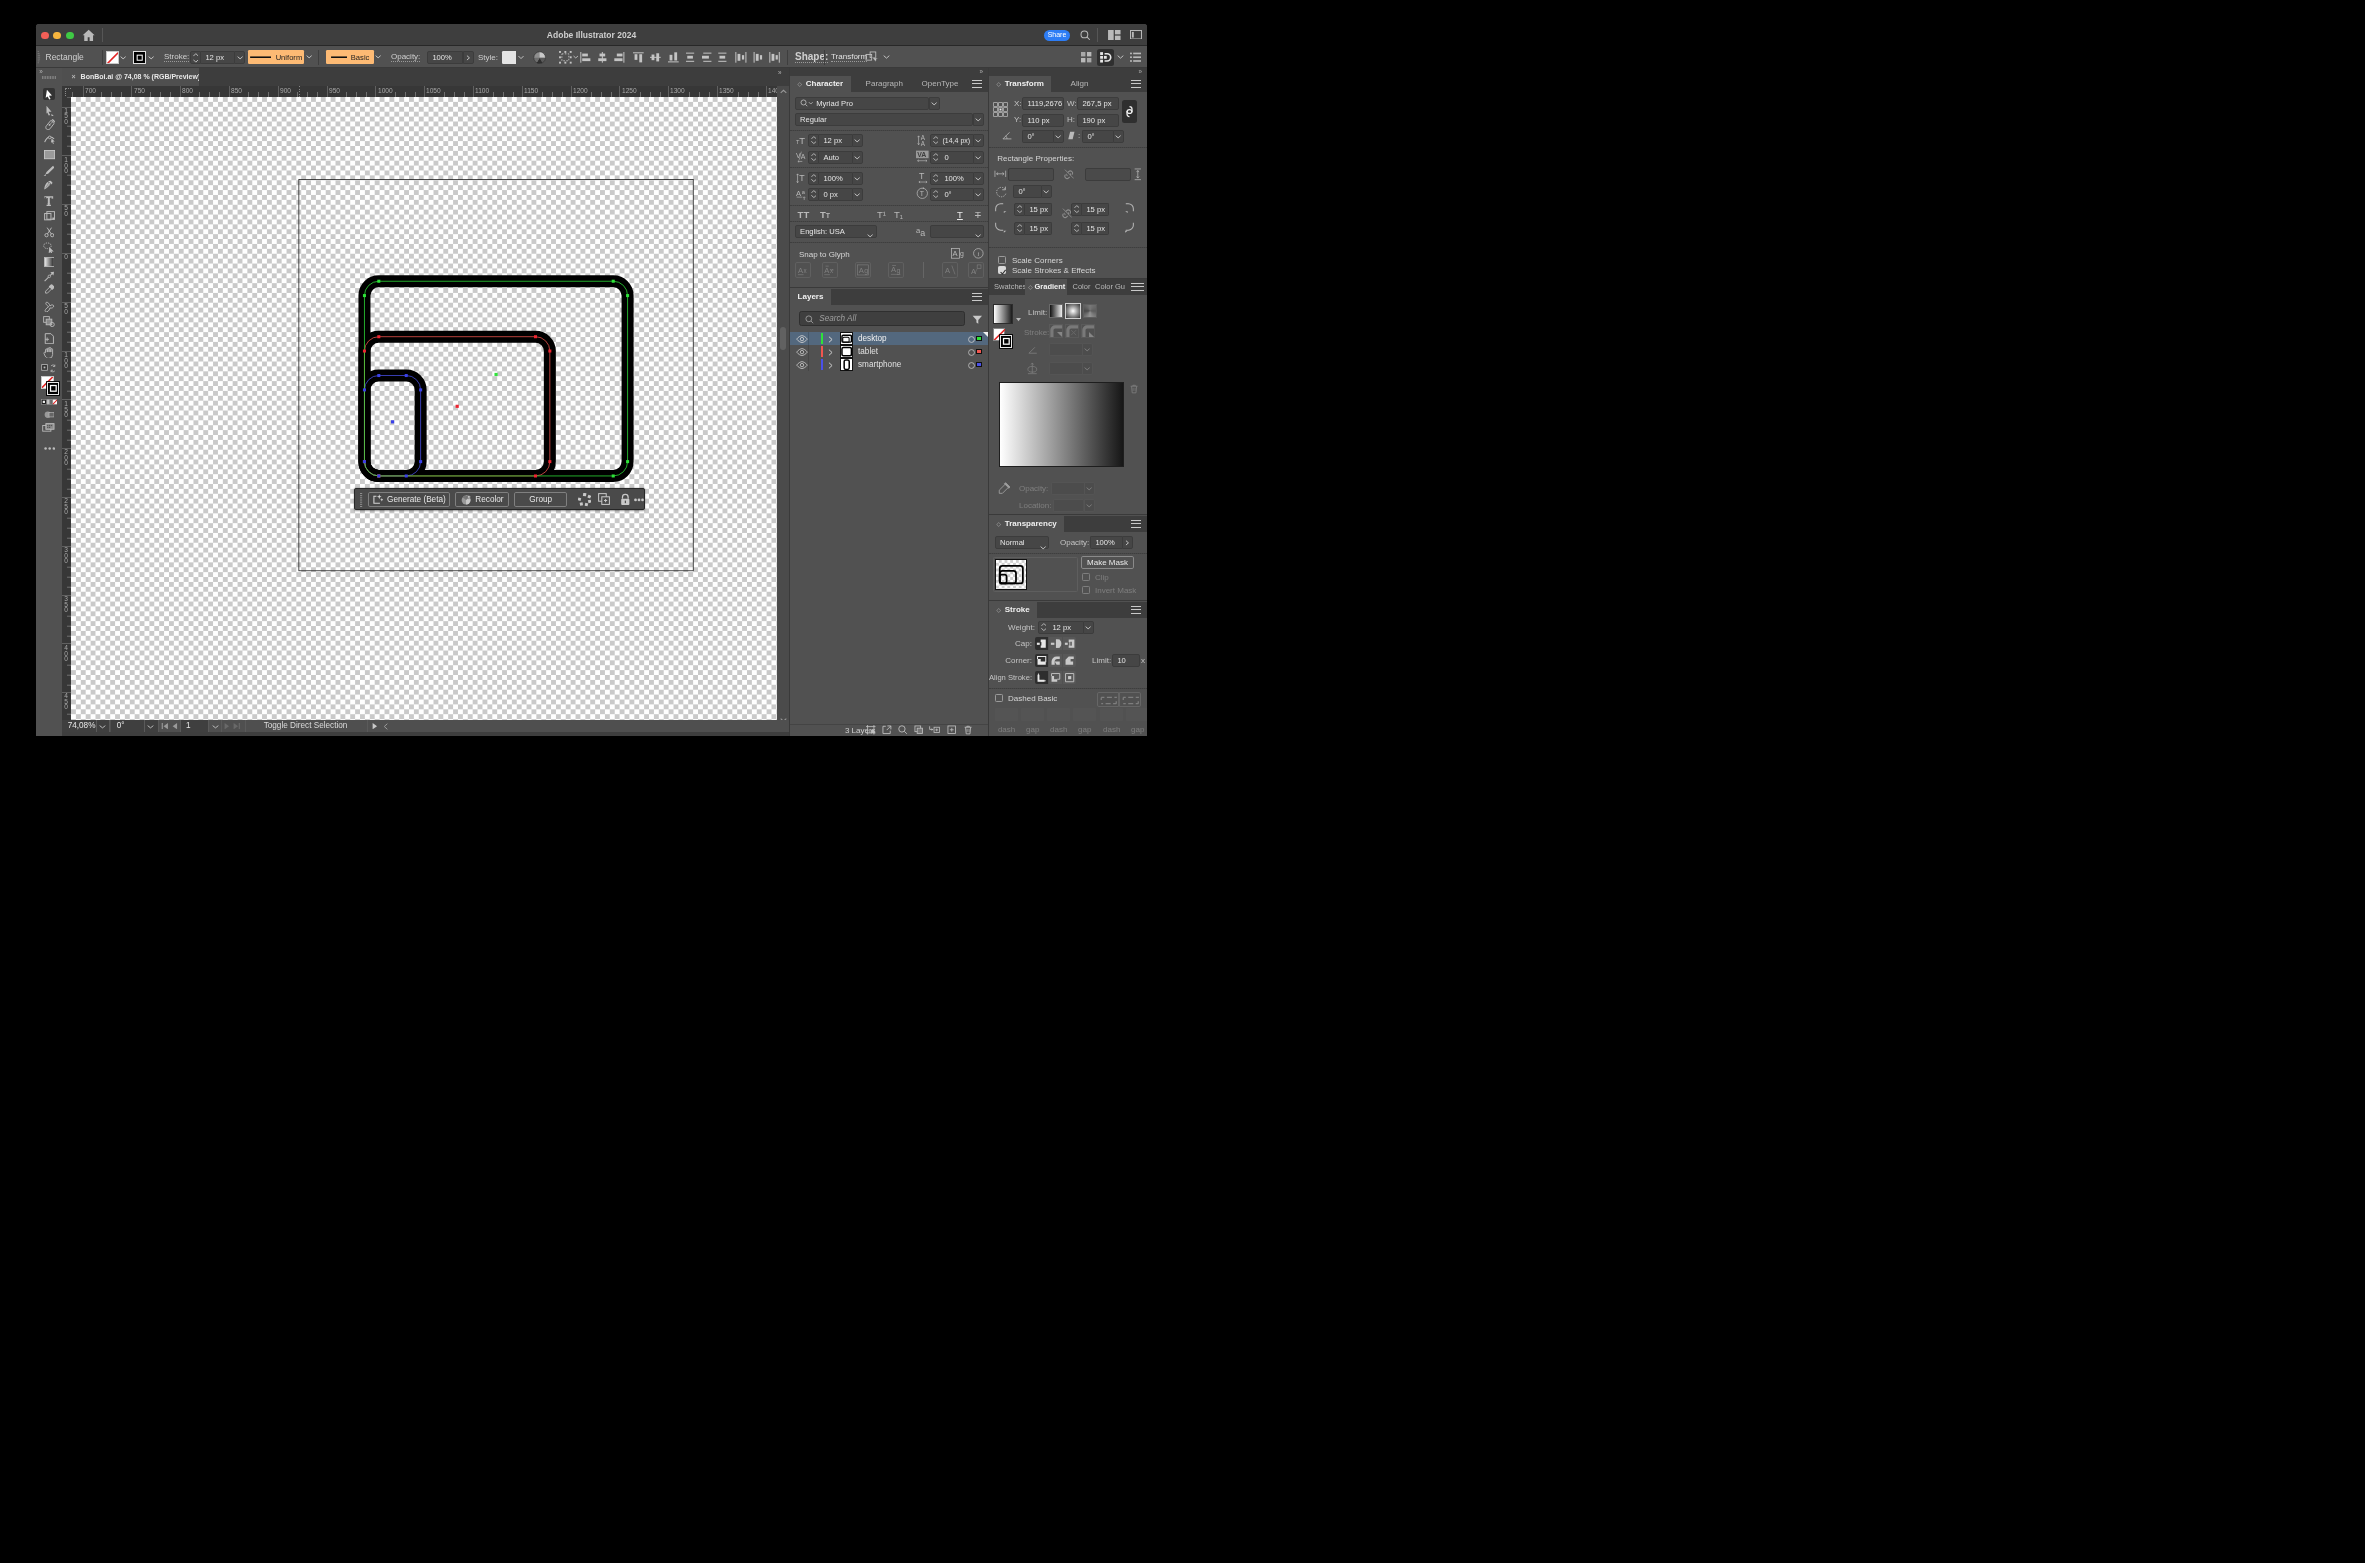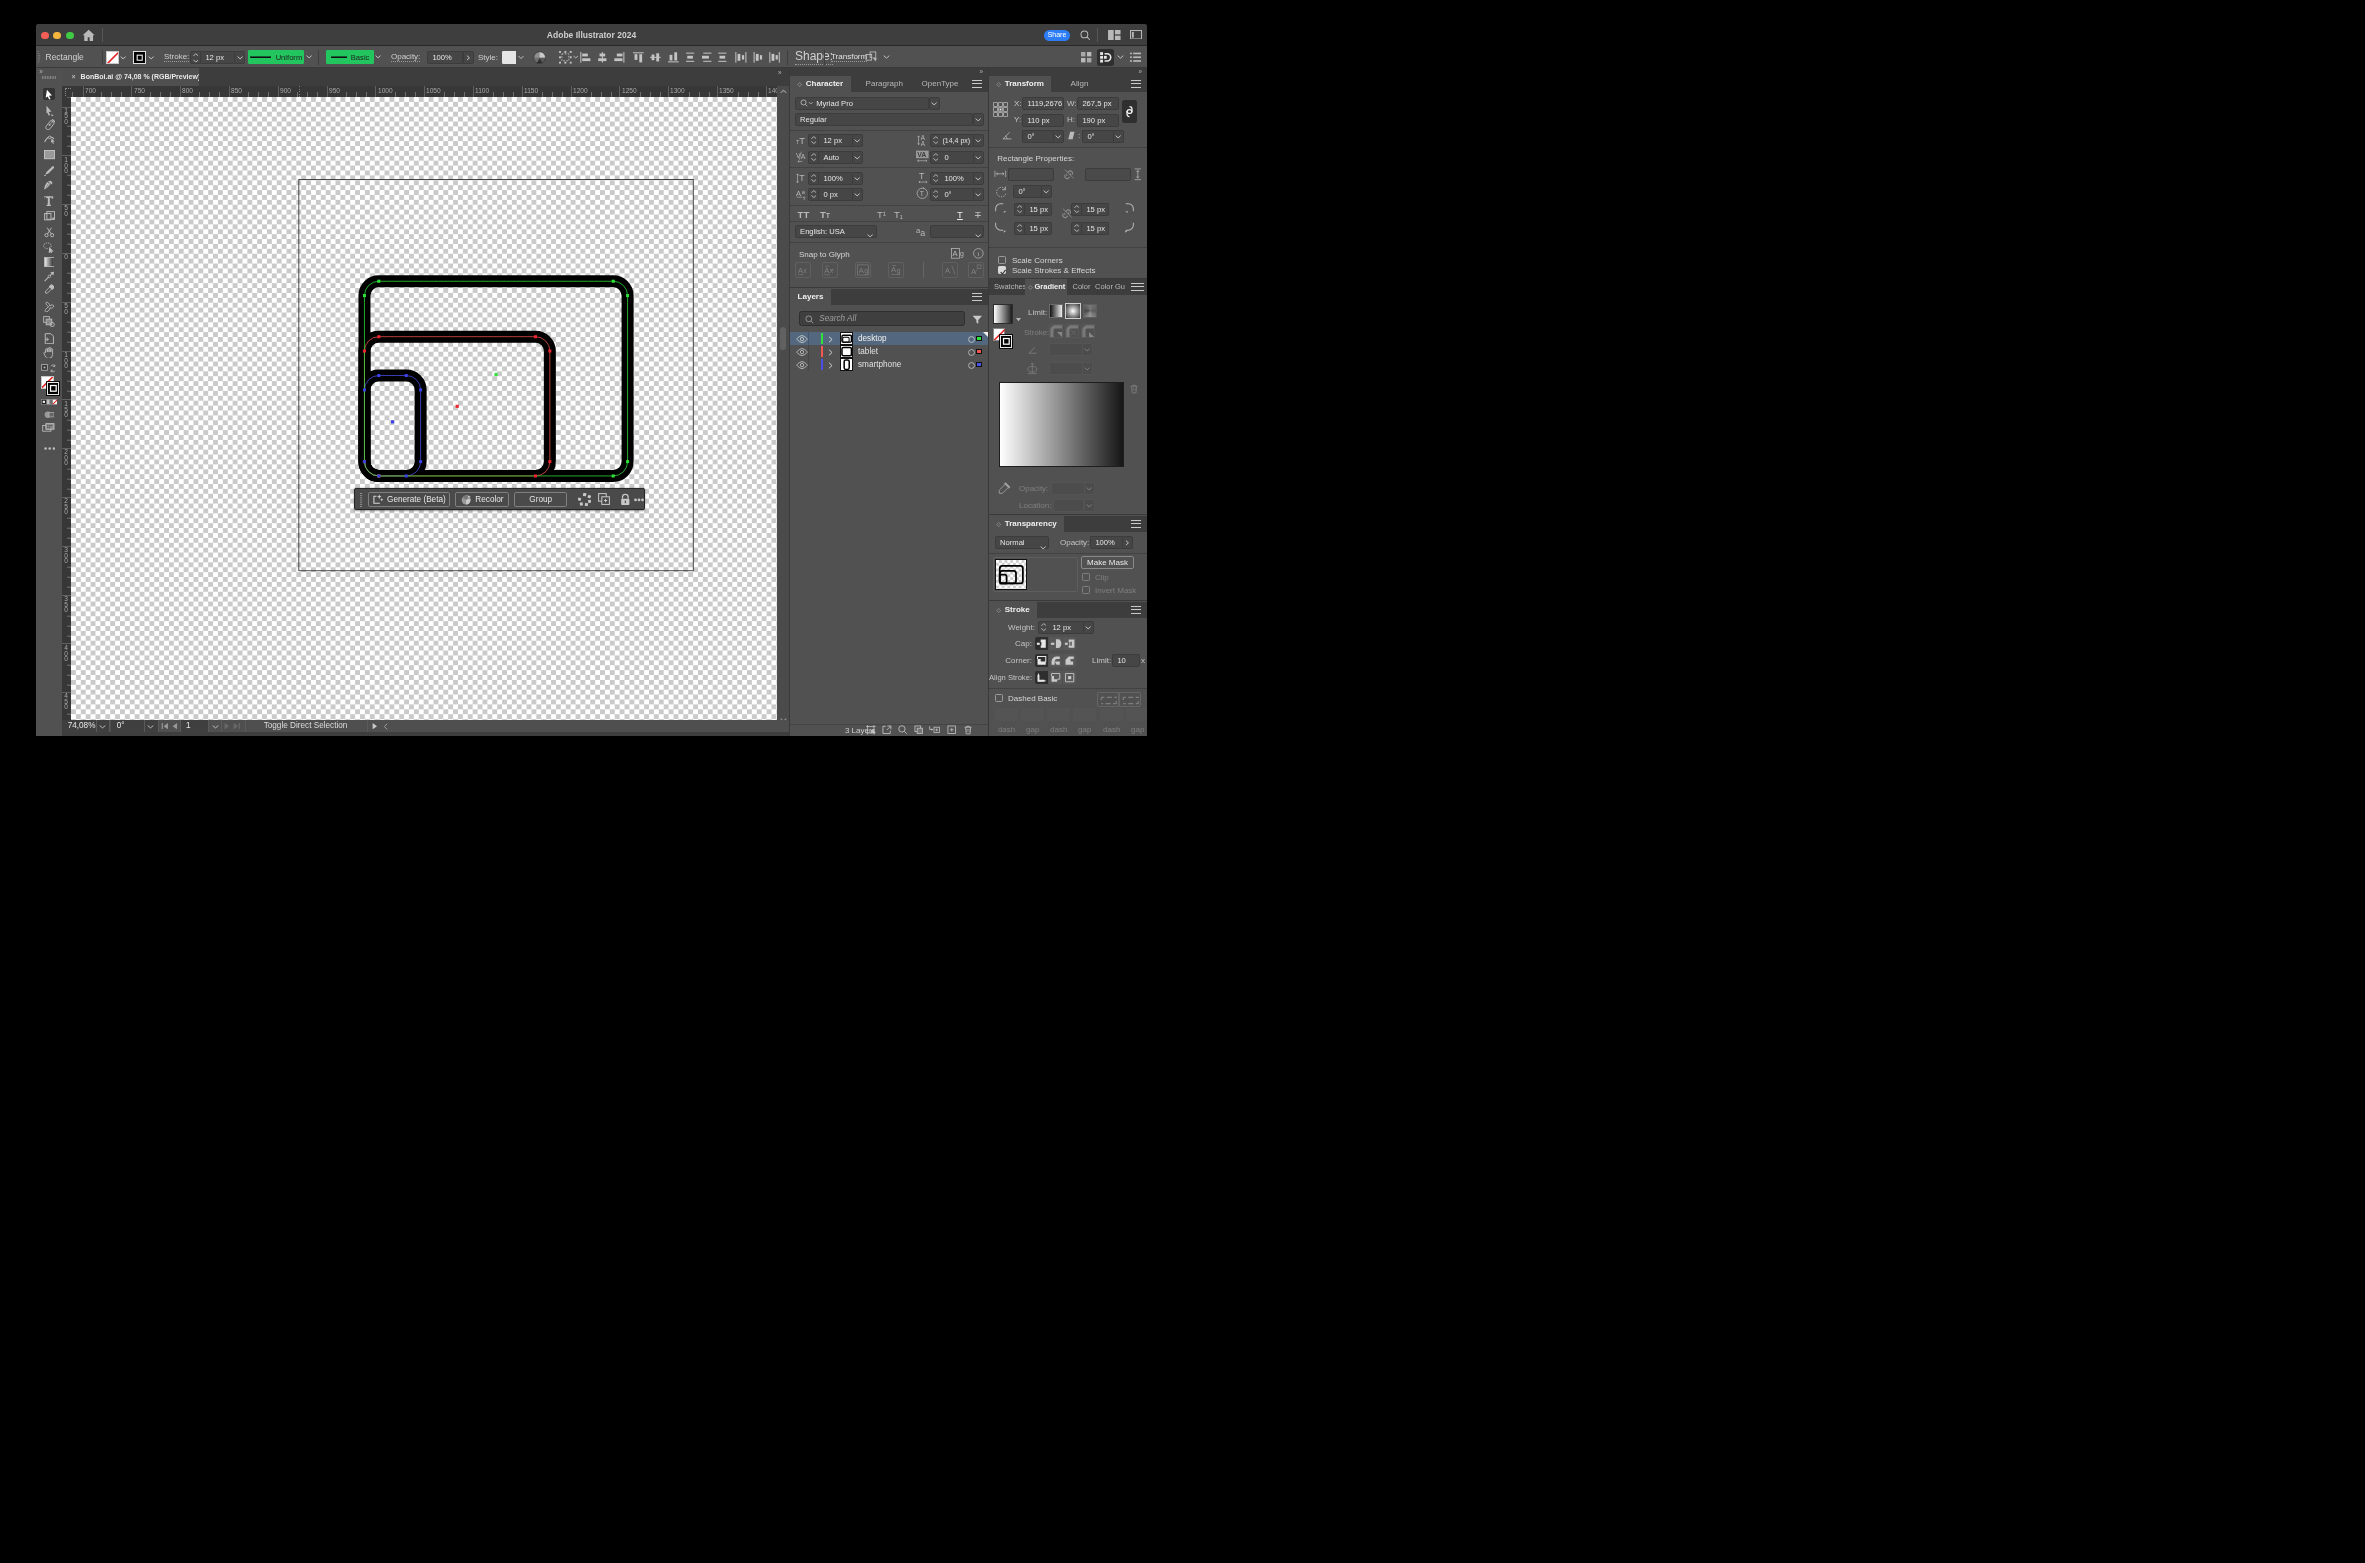--- a/index.html
+++ b/index.html
@@ -32,21 +32,21 @@
 #scrollstrip { position:absolute; right:0; top:18.3px; width:11.7px; height:639px; background:#4b4b4b; }
 #statusbar { position:absolute; left:0; bottom:5px; width:100%; height:11.7px; background:#4f4f4f; }
 .dockhead { height:8.9px; background:#3d3d3d; color:#b0b0b0; font-size:6.3px; text-align:right; line-height:8.2px; padding-right:5px;}
 .lbl { color:#c4c4c4; font-size:8px; }
 .dim { opacity:0.38; }
 
 .cb { position:absolute; top:0; height:21px; }
 .vc { display:flex; align-items:center; height:100%; }
 .dotlbl { border-bottom:0.6px dotted #9a9a9a; padding-bottom:0.6px; }
 .csep { position:absolute; top:3.2px; width:0.6px; height:14.5px; background:#3e3e3e; }
-.litebtn { position:absolute; top:3.2px; height:14px; background:#22c55e; border-radius:1.3px; color:#1f1f1f;
+.litebtn { position:absolute; top:3.2px; height:14px; background:#fdba74; border-radius:1.3px; color:#1f1f1f;
   font-size:7.6px; display:flex; align-items:center; justify-content:center; }
 .spin { position:absolute; top:3.8px; width:10.7px; height:13.3px; background:#464646;
   border:0.6px solid #3c3c3c; border-radius:1.9px 0 0 1.9px; }
 .spin svg { display:block; margin:1.3px auto 0; }
 .cfield { position:absolute; top:3.8px; height:13.3px; background:#464646; border-top:0.6px solid #3c3c3c; border-bottom:0.6px solid #3c3c3c;
   color:#e6e6e6; font-size:7.6px; line-height:12.6px; padding-left:4.4px; }
 .cchev { position:absolute; top:3.8px; width:11.4px; height:13.3px; background:#464646;
   border:0.6px solid #3c3c3c; border-radius:0 1.9px 1.9px 0; }
 .cchev svg, .chevonly svg { display:block; margin:4.4px auto 0; }
 .icn { position:absolute; }
@@ -270,21 +270,21 @@
     <svg class="icn" style="left:733px;top:5px;" width="12" height="10.7" viewBox="0 0 19 17">
         <g fill="#c4c4c4">
           <rect x="0.5" y="0" width="1.6" height="17"></rect>
           <rect x="4" y="3" width="4.5" height="11"></rect>
           <rect x="10.5" y="5" width="3.5" height="7"></rect>
           <rect x="15.5" y="0" width="1.6" height="17"></rect>
         </g>
       </svg>
     <div class="csep" style="left:751px;"></div>
     <div class="cb vc" style="left:759px;">
-        <span class="dotlbl" style="color:#d0d0d0;font-size:12px;">Shape:</span>
+        <span class="dotlbl" style="color:#d0d0d0;font-size:10px;font-weight:bold;">Shape:</span>
       </div>
     <div class="csep" style="left:788px;"></div>
     <div class="cb vc" style="left:795px;">
         <span class="dotlbl" style="color:#e2e2e2;font-size:8px;">Transform</span>
       </div>
     <svg class="icn" style="left:829px;top:4.4px;" width="14" height="12.6" viewBox="0 0 22 20">
         <g stroke="#c4c4c4" stroke-width="1.3" fill="none">
           <rect x="8" y="1.5" width="9" height="9"></rect>
           <rect x="1.5" y="5.5" width="9" height="9"></rect>
         </g>

